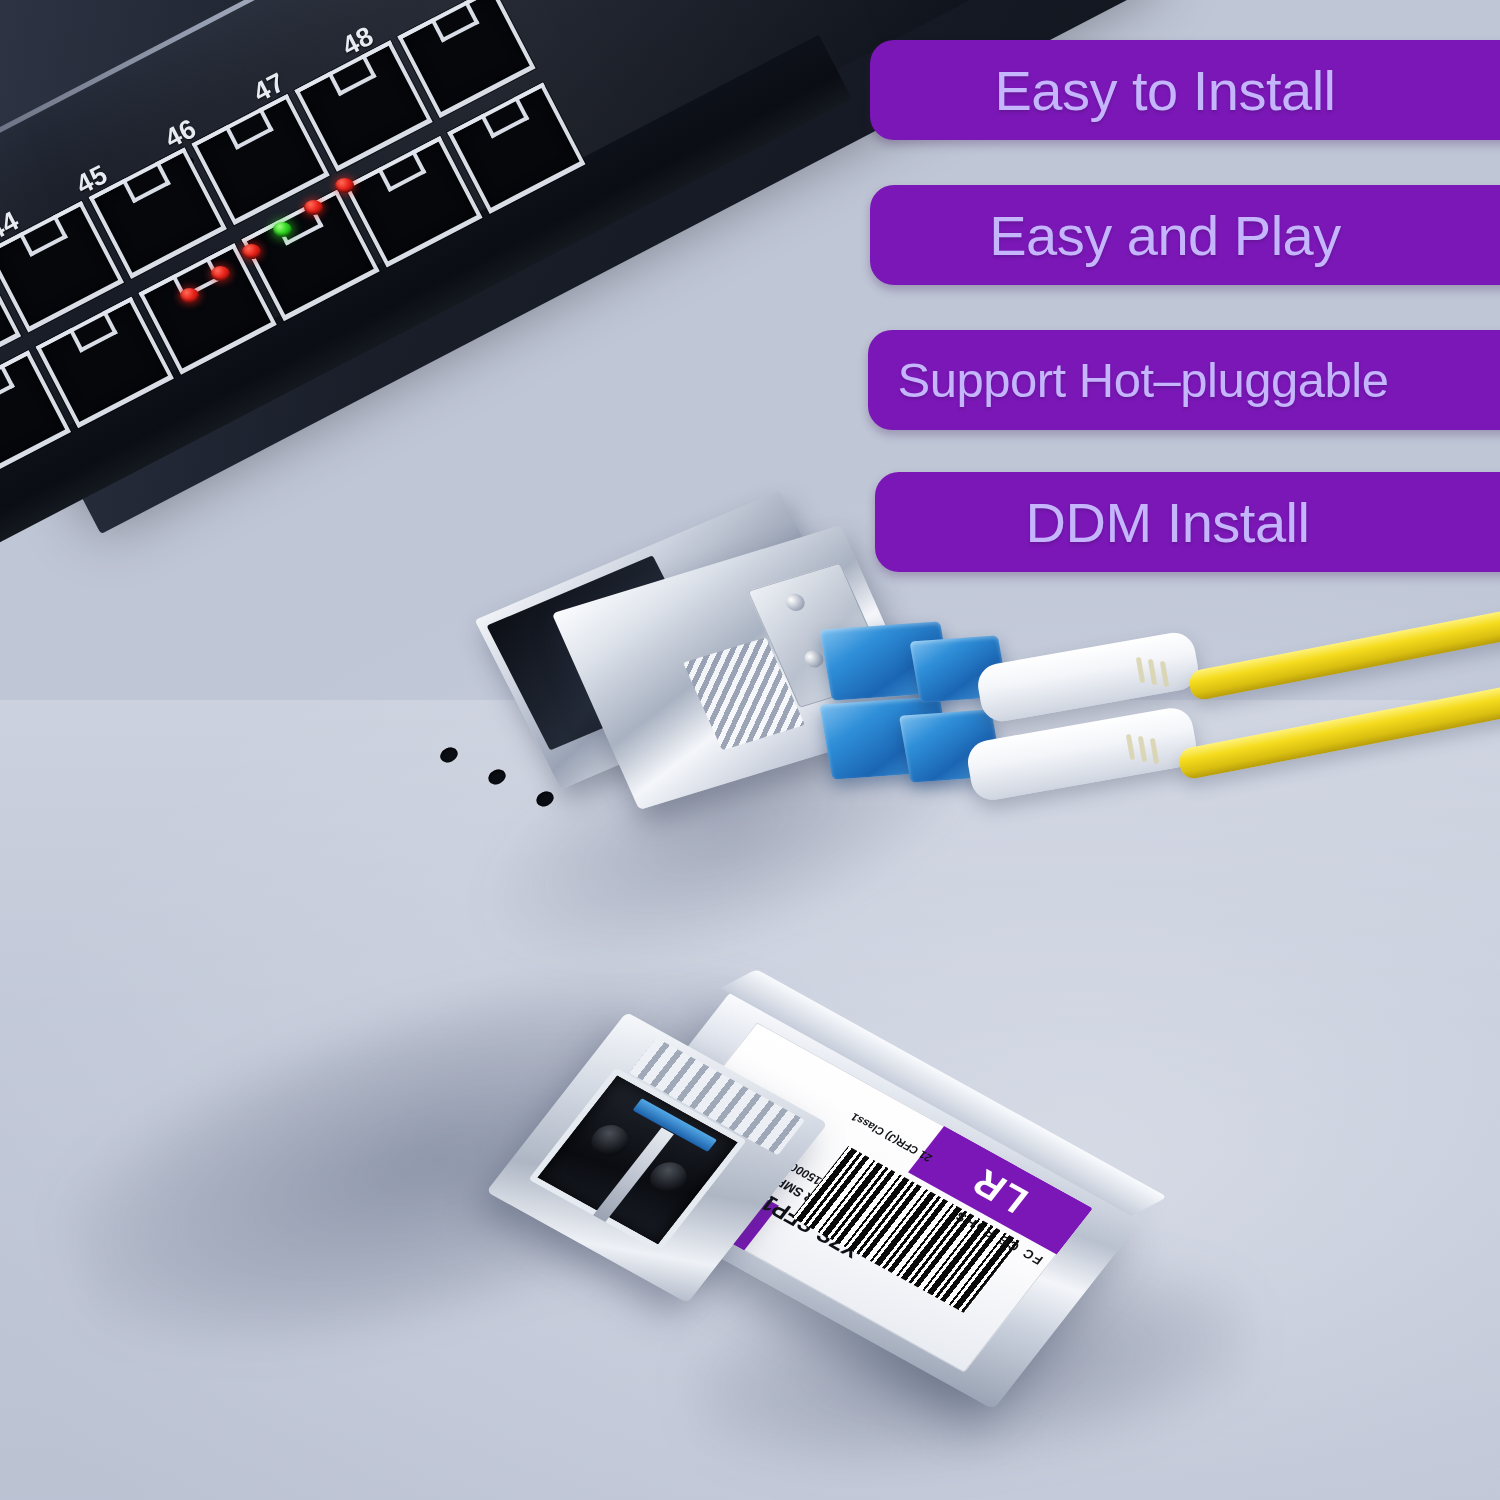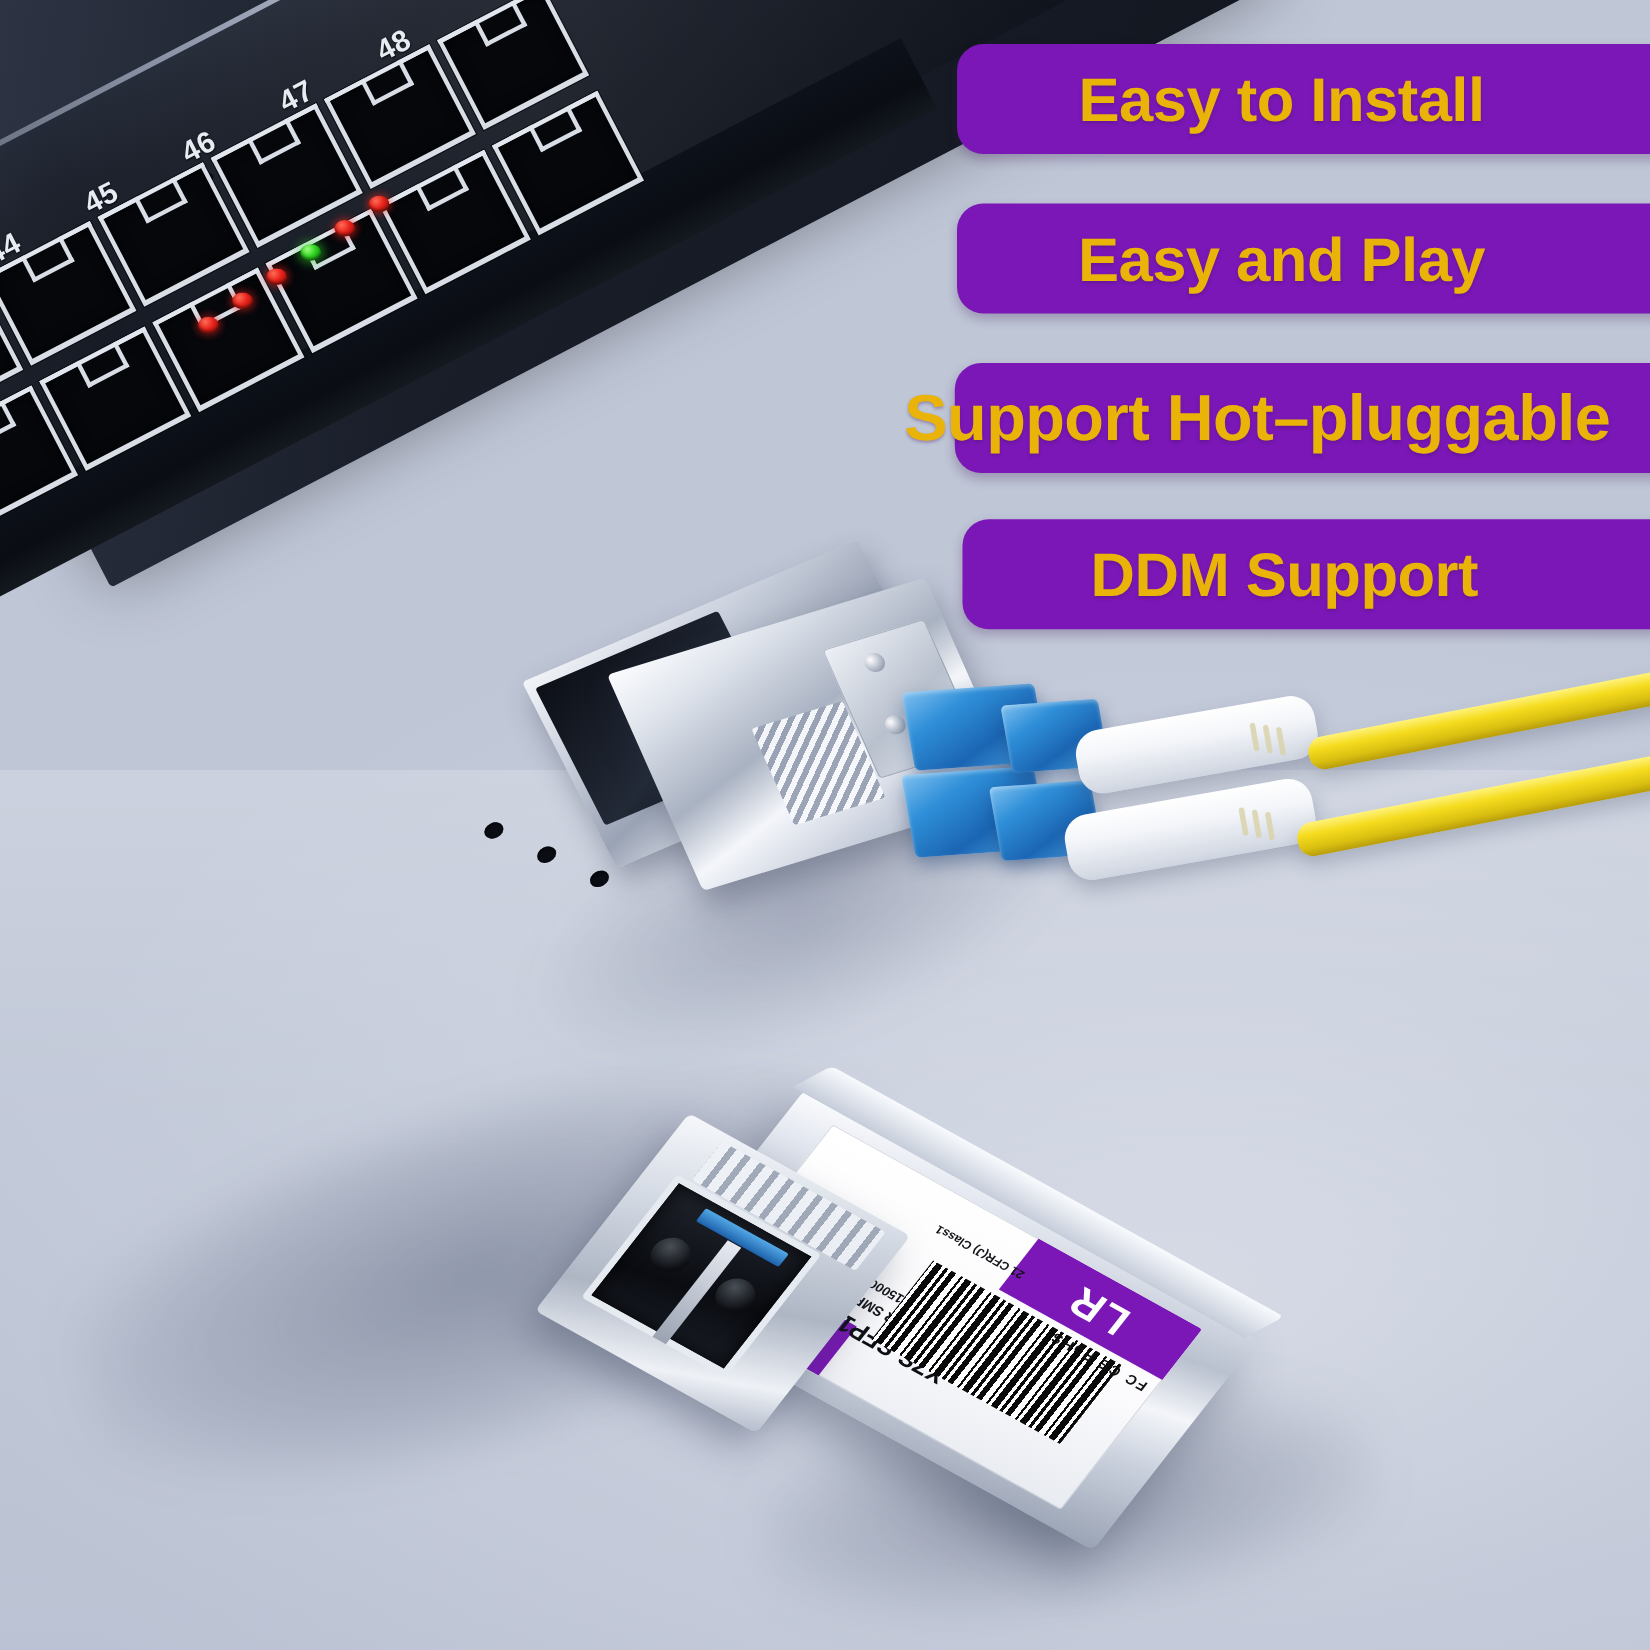--- a/index.html
+++ b/index.html
@@ -271,22 +271,22 @@
   
   .badges{position:absolute;left:0;top:0;width:1500px;height:600px;}
   .badge{
     position:absolute;
     display:flex;align-items:center;justify-content:center;
     background:#7a17b6;
     border-radius:24px;
     box-shadow:0 5px 10px rgba(60,20,90,.28);
   }
   .badge span{
-    color:#eab308;
-    font-weight:700;
+    color:#c4b5fd;
+    font-weight:400;
     letter-spacing:-.5px;
     text-shadow:0 2px 3px rgba(70,20,100,.35);
     white-space:nowrap;
   }
 </style>
 </head>
 <body>
 
 <div id="stage">
 
@@ -412,20 +412,20 @@
   </div>
 
   <div class="badges" id="badge-container">
       <div class="badge" style="left: 870px; top: 40px; height: 100px; width: 660px; background: rgb(122, 23, 182);">
         <span style="font-size: 56px; margin-right: 70px;">Easy to Install</span>
       </div>
       <div class="badge" style="left: 870px; top: 185px; height: 100px; width: 660px; background: rgb(122, 23, 182);">
         <span style="font-size: 56px; margin-right: 70px;">Easy and Play</span>
       </div>
       <div class="badge" style="left: 868px; top: 330px; height: 100px; width: 662px; background: rgb(122, 23, 182);">
-        <span style="font-size: 59px; margin-right: 112px;">Support Hot–pluggable</span>
+        <span style="font-size: 49px; margin-right: 112px;">Support Hot–pluggable</span>
       </div>
       <div class="badge" style="left: 875px; top: 472px; height: 100px; width: 655px; background: rgb(122, 23, 182);">
-        <span style="font-size: 56px; margin-right: 70px;">DDM Support</span>
+        <span style="font-size: 56px; margin-right: 70px;">DDM Install</span>
       </div>
     </div>
 
 </div>
 
 </body></html>

